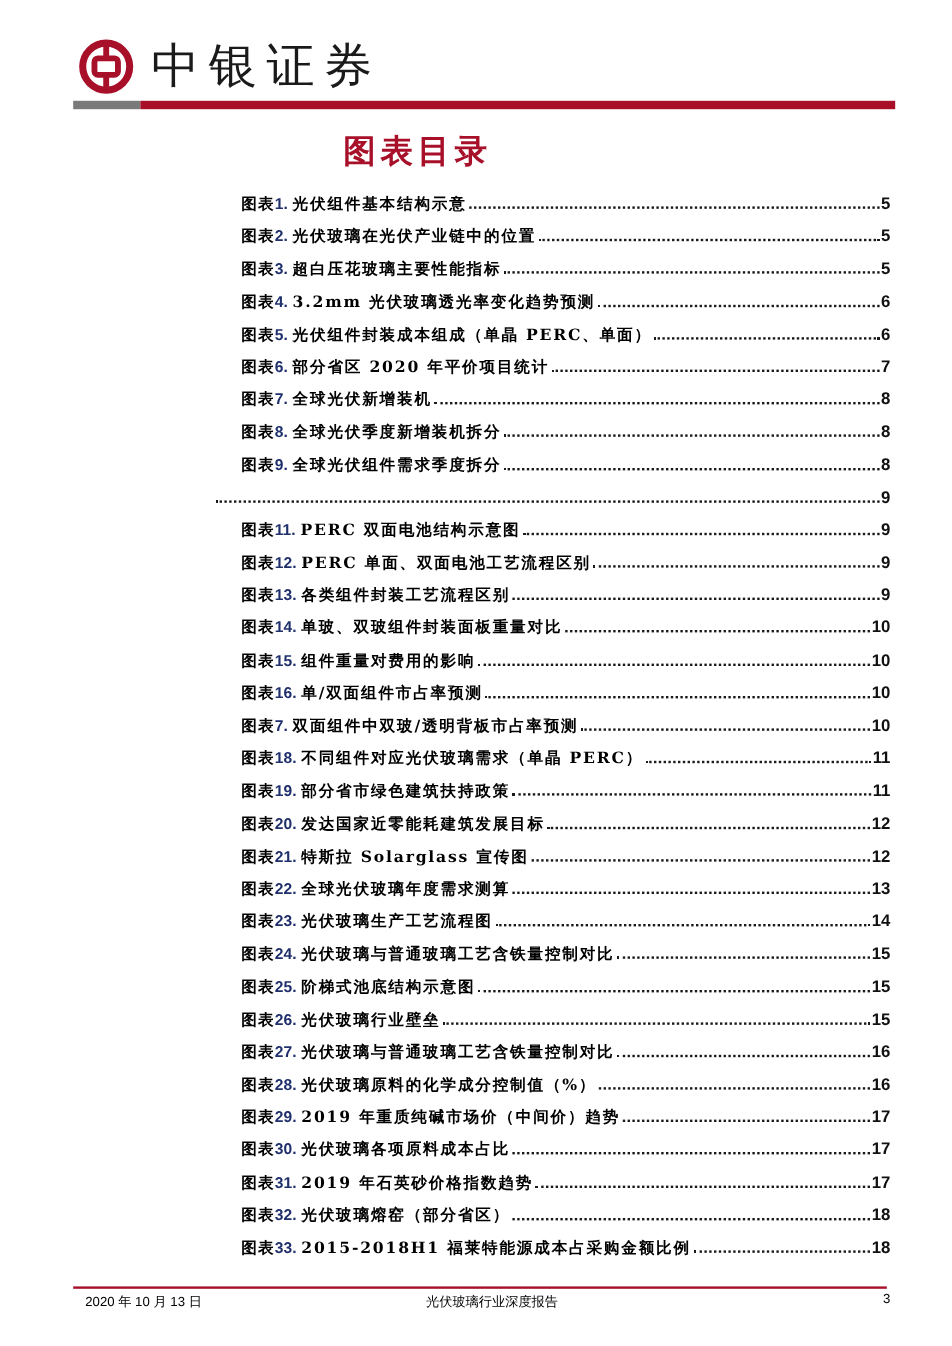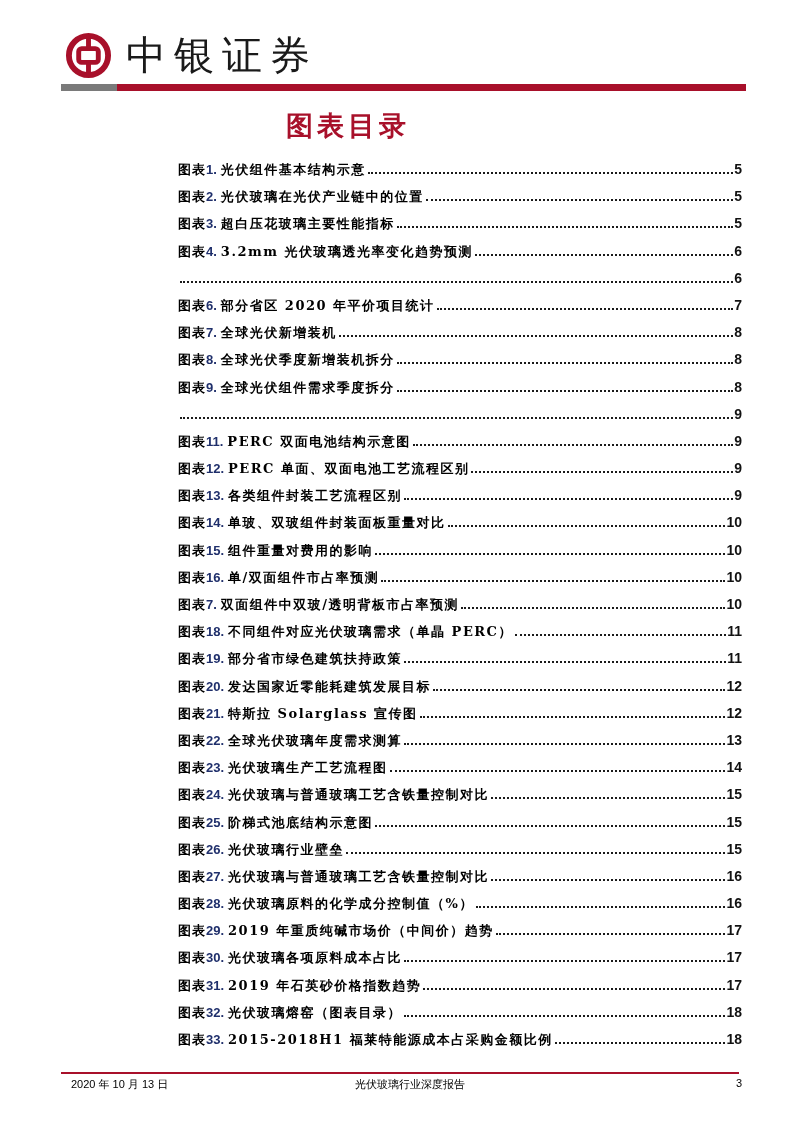--- a/index.html
+++ b/index.html
@@ -13,21 +13,21 @@
     .bar-grey { position: absolute; left: 61px; top: 84px; width: 56px; height: 7px; background: #7a7a7a; }
     .bar-red { position: absolute; left: 117px; top: 84px; width: 629px; height: 7px; background: #a8102a; }
 
     .toc-title { position: absolute; left: 0; width: 696px; top: 108px; text-align: center;
                  font-family: "DejaVu Serif", serif; font-weight: bold; font-size: 27px;
                  color: #a8102a; letter-spacing: 4px; }
 
     .toc { position: absolute; left: 178px; top: 157px; width: 564px; margin: 0; padding: 0; list-style: none; }
     .toc-row { display: flex; align-items: baseline; height: 27.2px; line-height: 24px;
                font-size: 13px; font-weight: bold; cursor: pointer; }
-    .toc-label { white-space: nowrap; }
+    .toc-label { white-space: nowrap; margin-left: 23px; }
     .toc-prefix { font-family: "DejaVu Serif", serif; letter-spacing: 1px; }
     .toc-num { font-family: "Liberation Sans", sans-serif; color: #1f2f6b; margin-right: 4px; }
     .toc-text { font-family: "DejaVu Serif", serif; letter-spacing: 1.5px; }
     .toc-dots { flex: 1; border-bottom: 2px dotted #1a1a1a; margin: 0 1px 6px 2px; height: 1px; }
     .toc-page { font-family: "Liberation Sans", sans-serif; font-size: 14px; color: #111; }
 
     .footer-line { position: absolute; left: 61px; top: 1072px; width: 678px; height: 2px; background: #a8102a; }
     .footer { position: absolute; left: 71px; top: 1077px; width: 678px; height: 18px;
               font-size: 11px; color: #000; }
     .footer-date { position: absolute; left: 0; top: 0; font-family: "Liberation Sans", sans-serif; }
@@ -75,20 +75,23 @@
     <span class="toc-page">5</span>
   </li>
     <li class="toc-row">
     <span class="toc-label">
       <span class="toc-prefix">图表</span><span class="toc-num">4.</span><span class="toc-text">3.2mm 光伏玻璃透光率变化趋势预测</span>
     </span>
     <span class="toc-dots"></span>
     <span class="toc-page">6</span>
   </li>
     <li class="toc-row">
+    <span class="toc-label">
+      <span class="toc-prefix">图表</span><span class="toc-num">5.</span><span class="toc-text">光伏组件封装成本组成（单晶 PERC、单面）</span>
+    </span>
     <span class="toc-dots"></span>
     <span class="toc-page">6</span>
   </li>
     <li class="toc-row">
     <span class="toc-label">
       <span class="toc-prefix">图表</span><span class="toc-num">6.</span><span class="toc-text">部分省区 2020 年平价项目统计</span>
     </span>
     <span class="toc-dots"></span>
     <span class="toc-page">7</span>
   </li>
@@ -259,21 +262,21 @@
   </li>
     <li class="toc-row">
     <span class="toc-label">
       <span class="toc-prefix">图表</span><span class="toc-num">31.</span><span class="toc-text">2019 年石英砂价格指数趋势</span>
     </span>
     <span class="toc-dots"></span>
     <span class="toc-page">17</span>
   </li>
     <li class="toc-row">
     <span class="toc-label">
-      <span class="toc-prefix">图表</span><span class="toc-num">32.</span><span class="toc-text">光伏玻璃熔窑（图表目录）</span>
+      <span class="toc-prefix">图表</span><span class="toc-num">32.</span><span class="toc-text">光伏玻璃熔窑（部分省区）</span>
     </span>
     <span class="toc-dots"></span>
     <span class="toc-page">18</span>
   </li>
     <li class="toc-row">
     <span class="toc-label">
       <span class="toc-prefix">图表</span><span class="toc-num">33.</span><span class="toc-text">2015-2018H1 福莱特能源成本占采购金额比例</span>
     </span>
     <span class="toc-dots"></span>
     <span class="toc-page">18</span>

